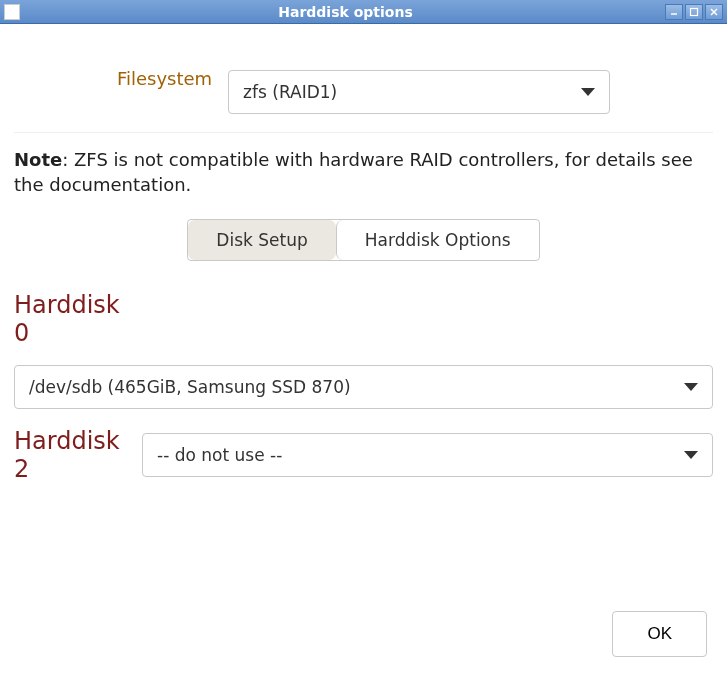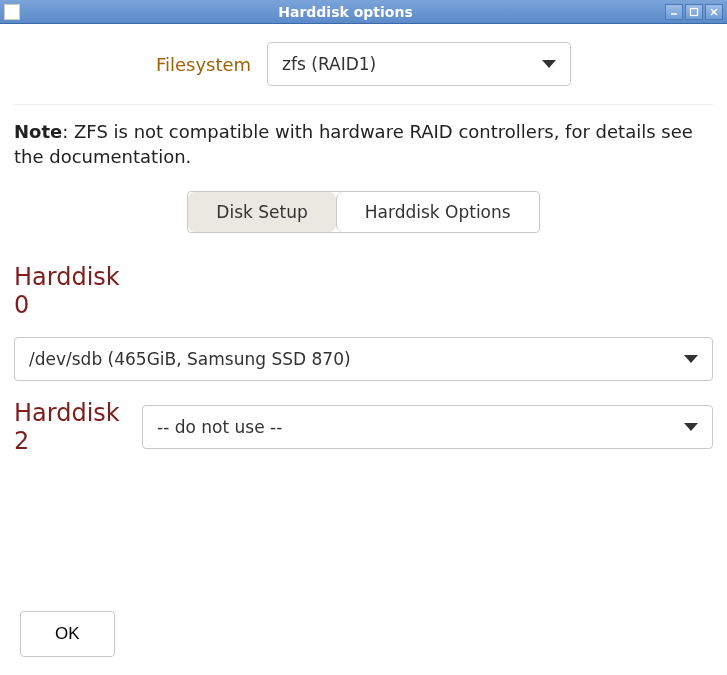--- a/index.html
+++ b/index.html
@@ -64,21 +64,21 @@
       align-items: center;
       justify-content: space-between;
       border: 1px solid #c9c9c9;
       border-radius: 4px;
       background: #fff;
       padding: 10px 14px;
       font-size: 17px;
       cursor: pointer;
       min-height: 44px;
     }
-    .fs-select { width: 304px; }
+    .fs-select { width: 382px; margin-top: 28px; }
     .chevron {
       width: 0; height: 0;
       border-left: 7px solid transparent;
       border-right: 7px solid transparent;
       border-top: 8px solid #333;
     }
     .hr { border: 0; border-top: 1px solid #eee; margin-bottom: 14px; }
     .note {
       font-size: 18px;
       line-height: 1.4;
@@ -113,20 +113,21 @@
       margin-bottom: 18px;
     }
     .disk-label {
       width: 110px;
       font-size: 24px;
       color: #7f1d1d;
     }
     .disk-select { flex: 1; }
     .footer {
       display: flex;
+      justify-content: flex-end;
       padding: 12px 20px 18px 20px;
     }
     .ok-btn {
       border: 1px solid #c9c9c9;
       border-radius: 4px;
       background: #fff;
       padding: 12px 34px;
       font-size: 17px;
       cursor: pointer;
     }

